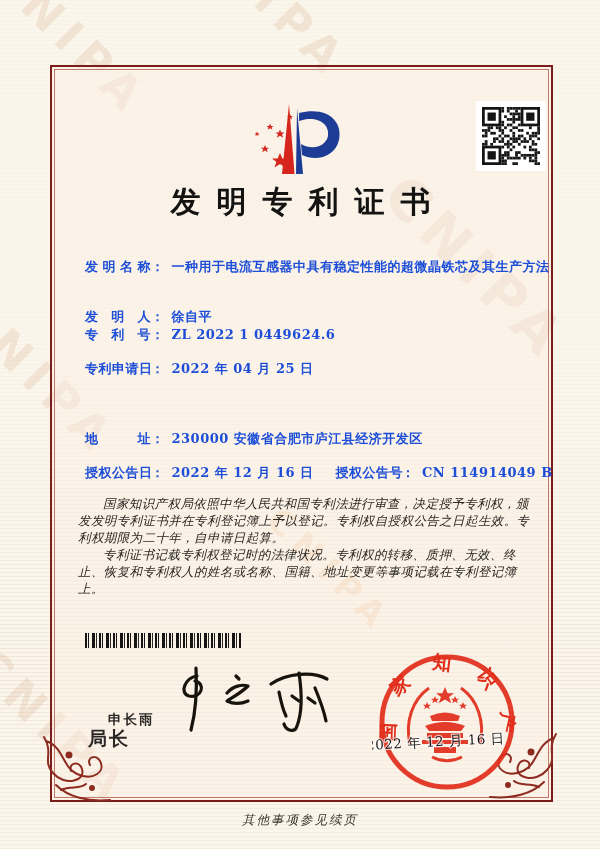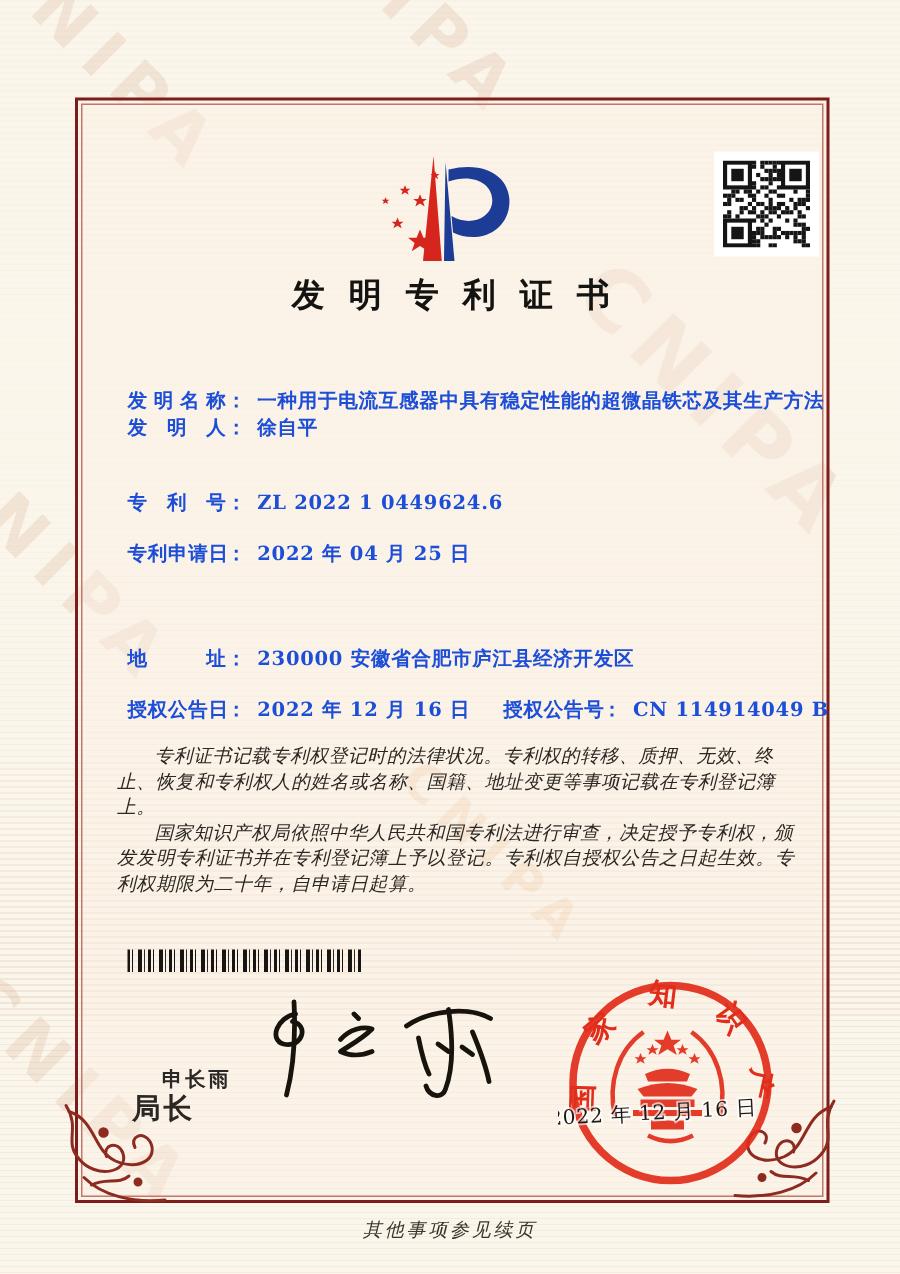--- a/index.html
+++ b/index.html
@@ -21,21 +21,21 @@
 
   
   .frame{position:absolute;left:50px;top:65px;width:499px;height:733px;
       border:2.5px solid #7a1d1b;background:rgba(250,240,228,0.45);z-index:1;}
   .frame::after{content:"";position:absolute;inset:2px;border:1px solid #c0786a;}
 
   .abs{position:absolute;z-index:2;}
 
   .cert-no{left:78px;top:100px;font-size:13px;letter-spacing:3px;color:#2a2a28;}
 
-  .title{left:50px;top:182px;width:501px;text-align:center;font-size:22px;font-weight:bold;
+  .title{left:50px;top:182px;width:501px;text-align:center;font-size:30px;font-weight:bold;
       letter-spacing:16px;padding-left:16px;box-sizing:border-box;color:#131312;}
 
   .row{left:85px;font-size:13px;color:#1d4ed8;letter-spacing:.5px;white-space:nowrap;font-weight:bold;}
   .lbl{display:inline-block;width:66px;text-align:justify;text-align-last:justify;vertical-align:top;}
   .val{margin-left:7px;}
   .g2{margin-left:22px;}
 
   .body-text{left:78px;top:495px;width:452px;font-size:12.5px;line-height:17px;
       font-style:italic;color:#2b2722;letter-spacing:.4px;}
   .body-text p{margin:0;text-indent:2em;}
@@ -248,39 +248,39 @@
           <rect x="6" y="48" width="9" height="9"></rect>
         </g>
       </svg>
   </div>
 
   <div class="abs title">发明专利证书</div>
 
   <div class="abs row" style="top:258px;">
     <span class="lbl">发明名称</span><span>：</span><span class="val">一种用于电流互感器中具有稳定性能的超微晶铁芯及其生产方法</span>
   </div>
-  <div class="abs row" style="top:276px;">
+  <div class="abs row" style="top:308px;">
     <span class="lbl">发明人</span><span>：</span><span class="val">徐自平</span>
   </div>
   <div class="abs row" style="top:326px;">
     <span class="lbl">专利号</span><span>：</span><span class="val">ZL 2022 1 0449624.6</span>
   </div>
   <div class="abs row" style="top:360px;">
     <span class="lbl">专利申请日</span><span>：</span><span class="val">2022 年 04 月 25 日</span>
   </div>
   <div class="abs row" style="top:430px;">
     <span class="lbl">地址</span><span>：</span><span class="val">230000 安徽省合肥市庐江县经济开发区</span>
   </div>
   <div class="abs row" style="top:464px;">
     <span class="lbl">授权公告日</span><span>：</span><span class="val">2022 年 12 月 16 日</span><span class="g2"><span class="lbl">授权公告号</span><span>：</span><span class="val">CN 114914049 B</span></span>
   </div>
 
   <div class="abs body-text">
+    <p>国家知识产权局依照中华人民共和国专利法进行审查，决定授予专利权，颁发发明专利证书并在专利登记簿上予以登记。专利权自授权公告之日起生效。专利权期限为二十年，自申请日起算。</p>
     <p>专利证书记载专利权登记时的法律状况。专利权的转移、质押、无效、终止、恢复和专利权人的姓名或名称、国籍、地址变更等事项记载在专利登记簿上。</p>
-    <p>国家知识产权局依照中华人民共和国专利法进行审查，决定授予专利权，颁发发明专利证书并在专利登记簿上予以登记。专利权自授权公告之日起生效。专利权期限为二十年，自申请日起算。</p>
   </div>
 
   <div class="abs barcode"></div>
 
   <div class="abs director-title">局长</div>
   <div class="abs director-name">申长雨</div>
 
   <svg class="abs signature" width="165" height="75" viewBox="0 0 165 75">
     <g fill="none" stroke="#17130d" stroke-width="3.2" stroke-linecap="round" stroke-linejoin="round">
       <path d="M22,13 C10,15 4,30 14,33 C27,36 31,20 20,18"></path>

